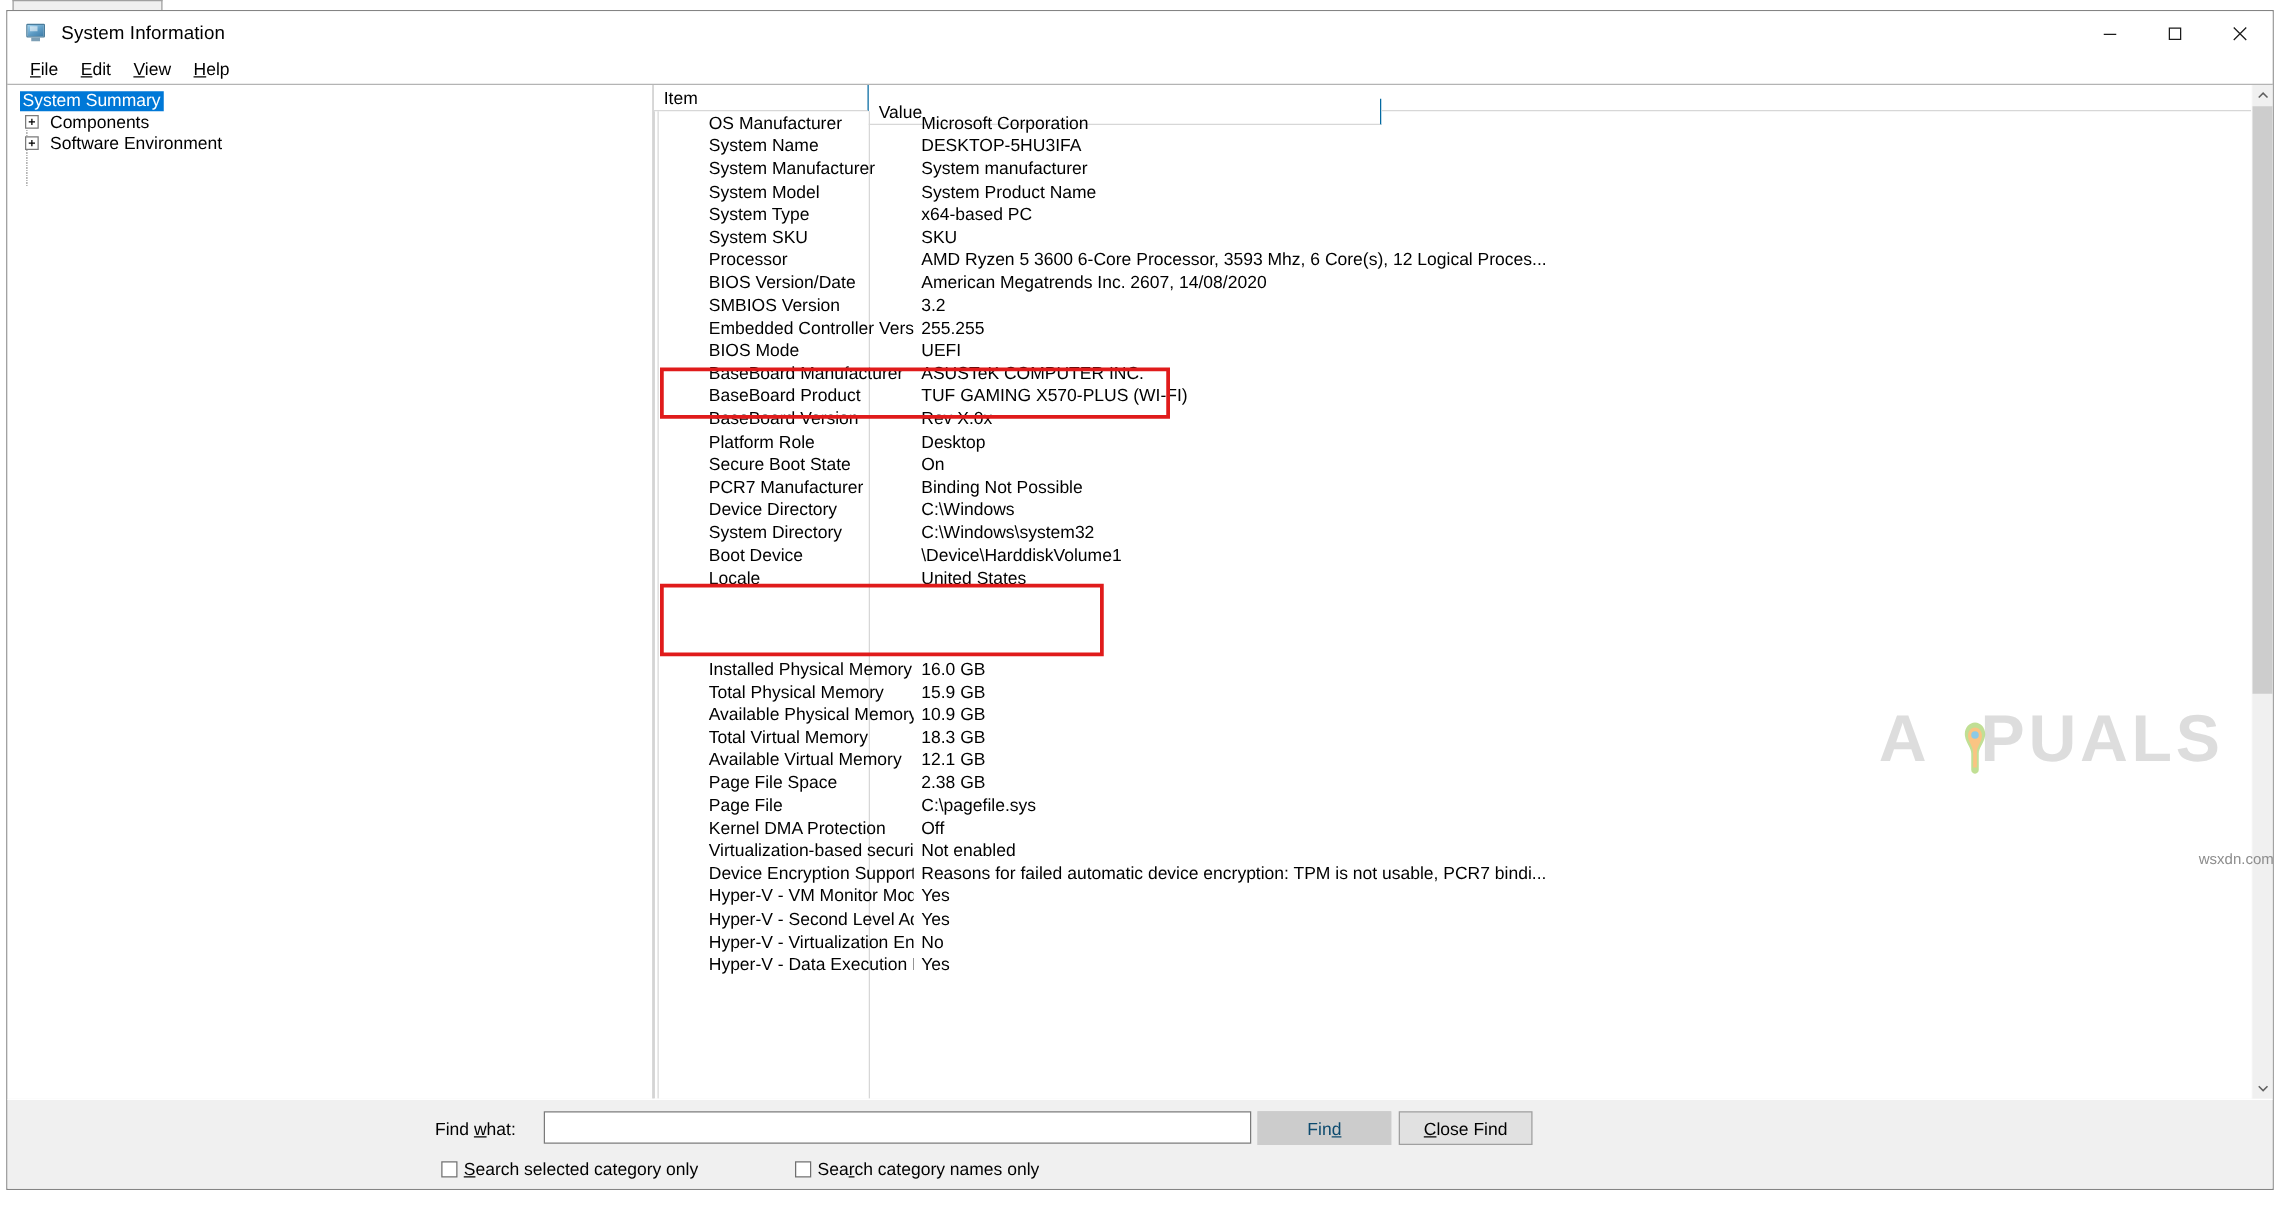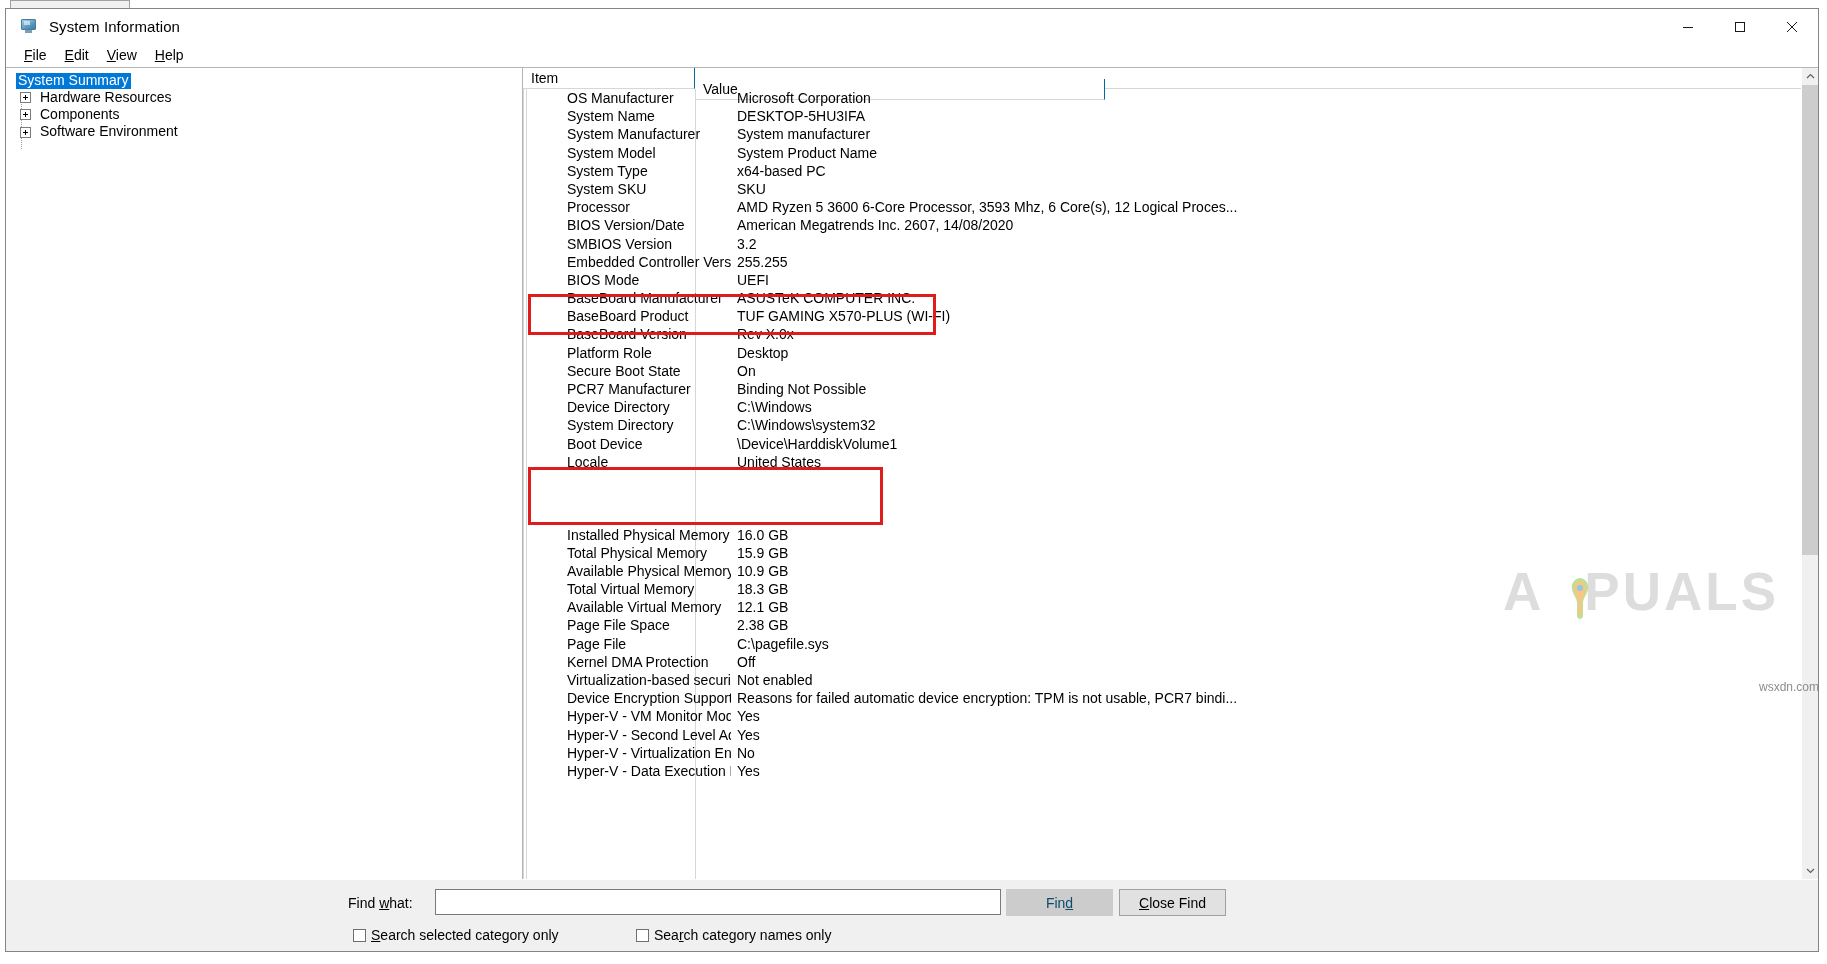--- a/index.html
+++ b/index.html
@@ -420,24 +420,20 @@
 
     <div class="body-area">
 
       <div class="tree-pane">
         <div class="tree-connector" style="top:26px;height:55px;"></div>
 
         <div class="tree-row root selected">
           <span class="tree-label">System Summary</span>
         </div>
 
-        <div class="tree-row child">
-          <span class="expander"></span>
-          <span class="tree-label">Hardware Resources</span>
-        </div>
 
         <div class="tree-row child">
           <span class="expander"></span>
           <span class="tree-label">Components</span>
         </div>
 
         <div class="tree-row child">
           <span class="expander"></span>
           <span class="tree-label">Software Environment</span>
         </div>

